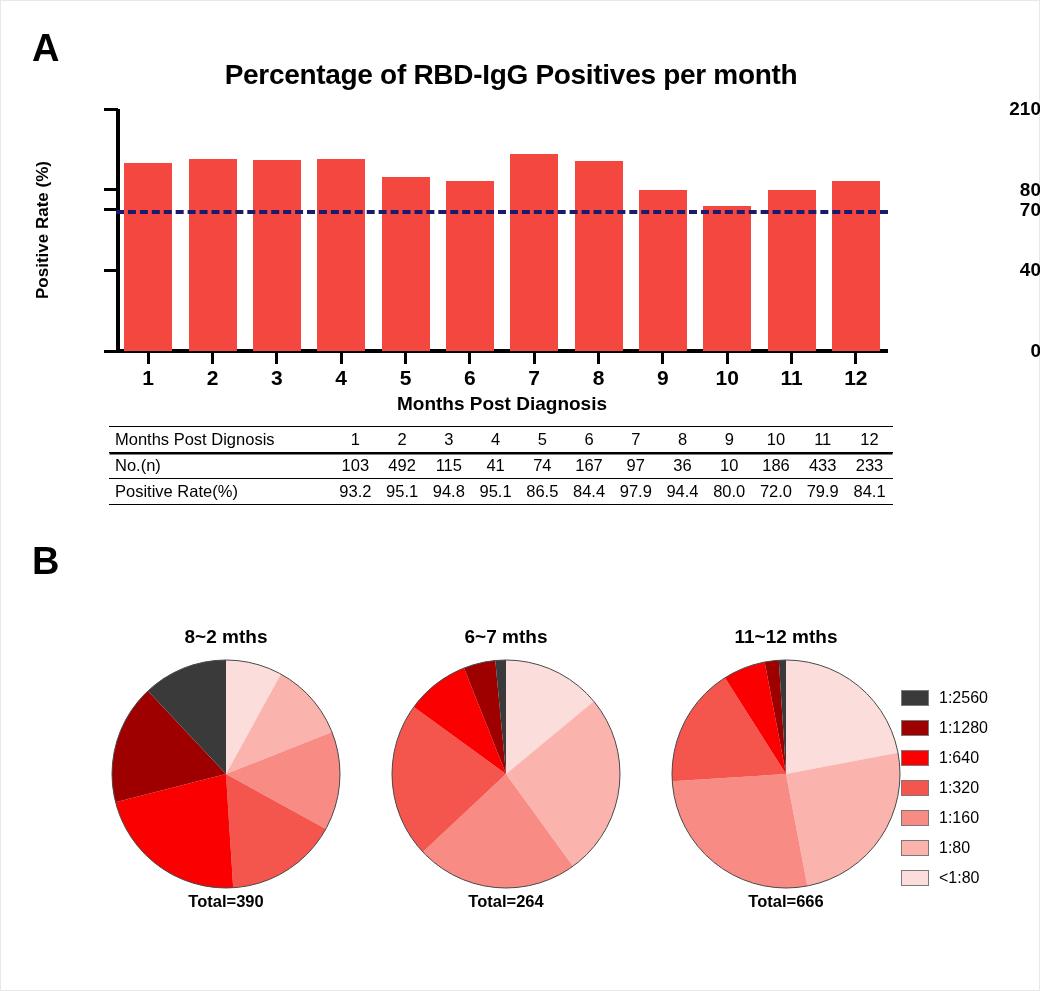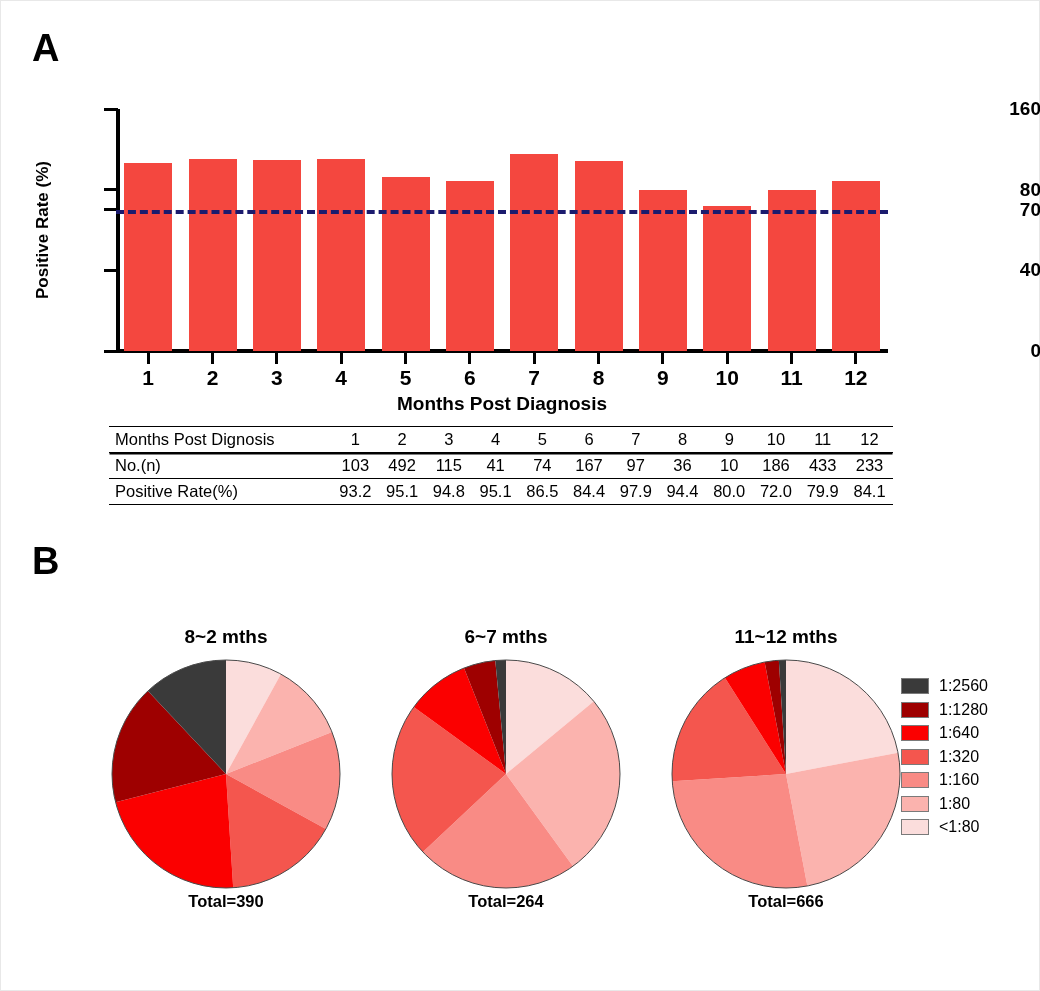--- a/index.html
+++ b/index.html
@@ -119,56 +119,57 @@
   }
   .pie-svg-wrap{display:flex;justify-content:center;}
   .pie-total{
     text-align:center;font-size:16.5px;font-weight:bold;
   }
 
   #pie-legend{
     position:absolute;left:900px;top:676px;
   }
   .legend-row{
-    display:flex;align-items:center;margin-bottom:5.5px;
+    display:flex;align-items:center;margin-bottom:5.5px;margin-top:12px;
   }
   .legend-swatch{
     width:26px;height:14px;border:1px solid #7a7a7a;
     margin-right:10px;flex:0 0 auto;
   }
   .legend-text{font-size:16px;}
 </style>
 </head>
 <body>
 
 <div class="figure">
 
   <div id="panel-a">
 
     <div class="panel-letter" id="panel-a-letter">A</div>
 
+    <div id="chart-title">Percentage of RBD-IgG Positives per month</div>
 
     <div id="ylab-wrap">
       <div id="y-axis-label">Positive Rate (%)</div>
     </div>
 
     <div id="y-axis-line"></div>
     <div id="x-axis-line"></div>
 
     <div id="y-ticks">
         <div class="ytick" style="top: 348.5px;"></div>
         <div class="ytick-label" style="top: 350px; width: 98px;">0</div>
         <div class="ytick" style="top: 267.833px;"></div>
         <div class="ytick-label" style="top: 269.333px; width: 98px;">40</div>
         <div class="ytick" style="top: 207.333px;"></div>
         <div class="ytick-label" style="top: 208.833px; width: 98px;">70</div>
         <div class="ytick" style="top: 187.167px;"></div>
         <div class="ytick-label" style="top: 188.667px; width: 98px;">80</div>
         <div class="ytick" style="top: 106.5px;"></div>
-        <div class="ytick-label" style="top: 108px; width: 98px;">160</div>
+        <div class="ytick-label" style="top: 108px; width: 98px;">210</div>
       </div>
 
     <div id="bars">
         <div class="bar" style="left: 8.16667px; width: 48px; height: 187.953px; background: rgb(244, 71, 63);"></div>
         <div class="bar" style="left: 72.5px; width: 48px; height: 191.785px; background: rgb(244, 71, 63);"></div>
         <div class="bar" style="left: 136.833px; width: 48px; height: 191.18px; background: rgb(244, 71, 63);"></div>
         <div class="bar" style="left: 201.167px; width: 48px; height: 191.785px; background: rgb(244, 71, 63);"></div>
         <div class="bar" style="left: 265.5px; width: 48px; height: 174.442px; background: rgb(244, 71, 63);"></div>
         <div class="bar" style="left: 329.833px; width: 48px; height: 170.207px; background: rgb(244, 71, 63);"></div>
         <div class="bar" style="left: 394.167px; width: 48px; height: 197.432px; background: rgb(244, 71, 63);"></div>

